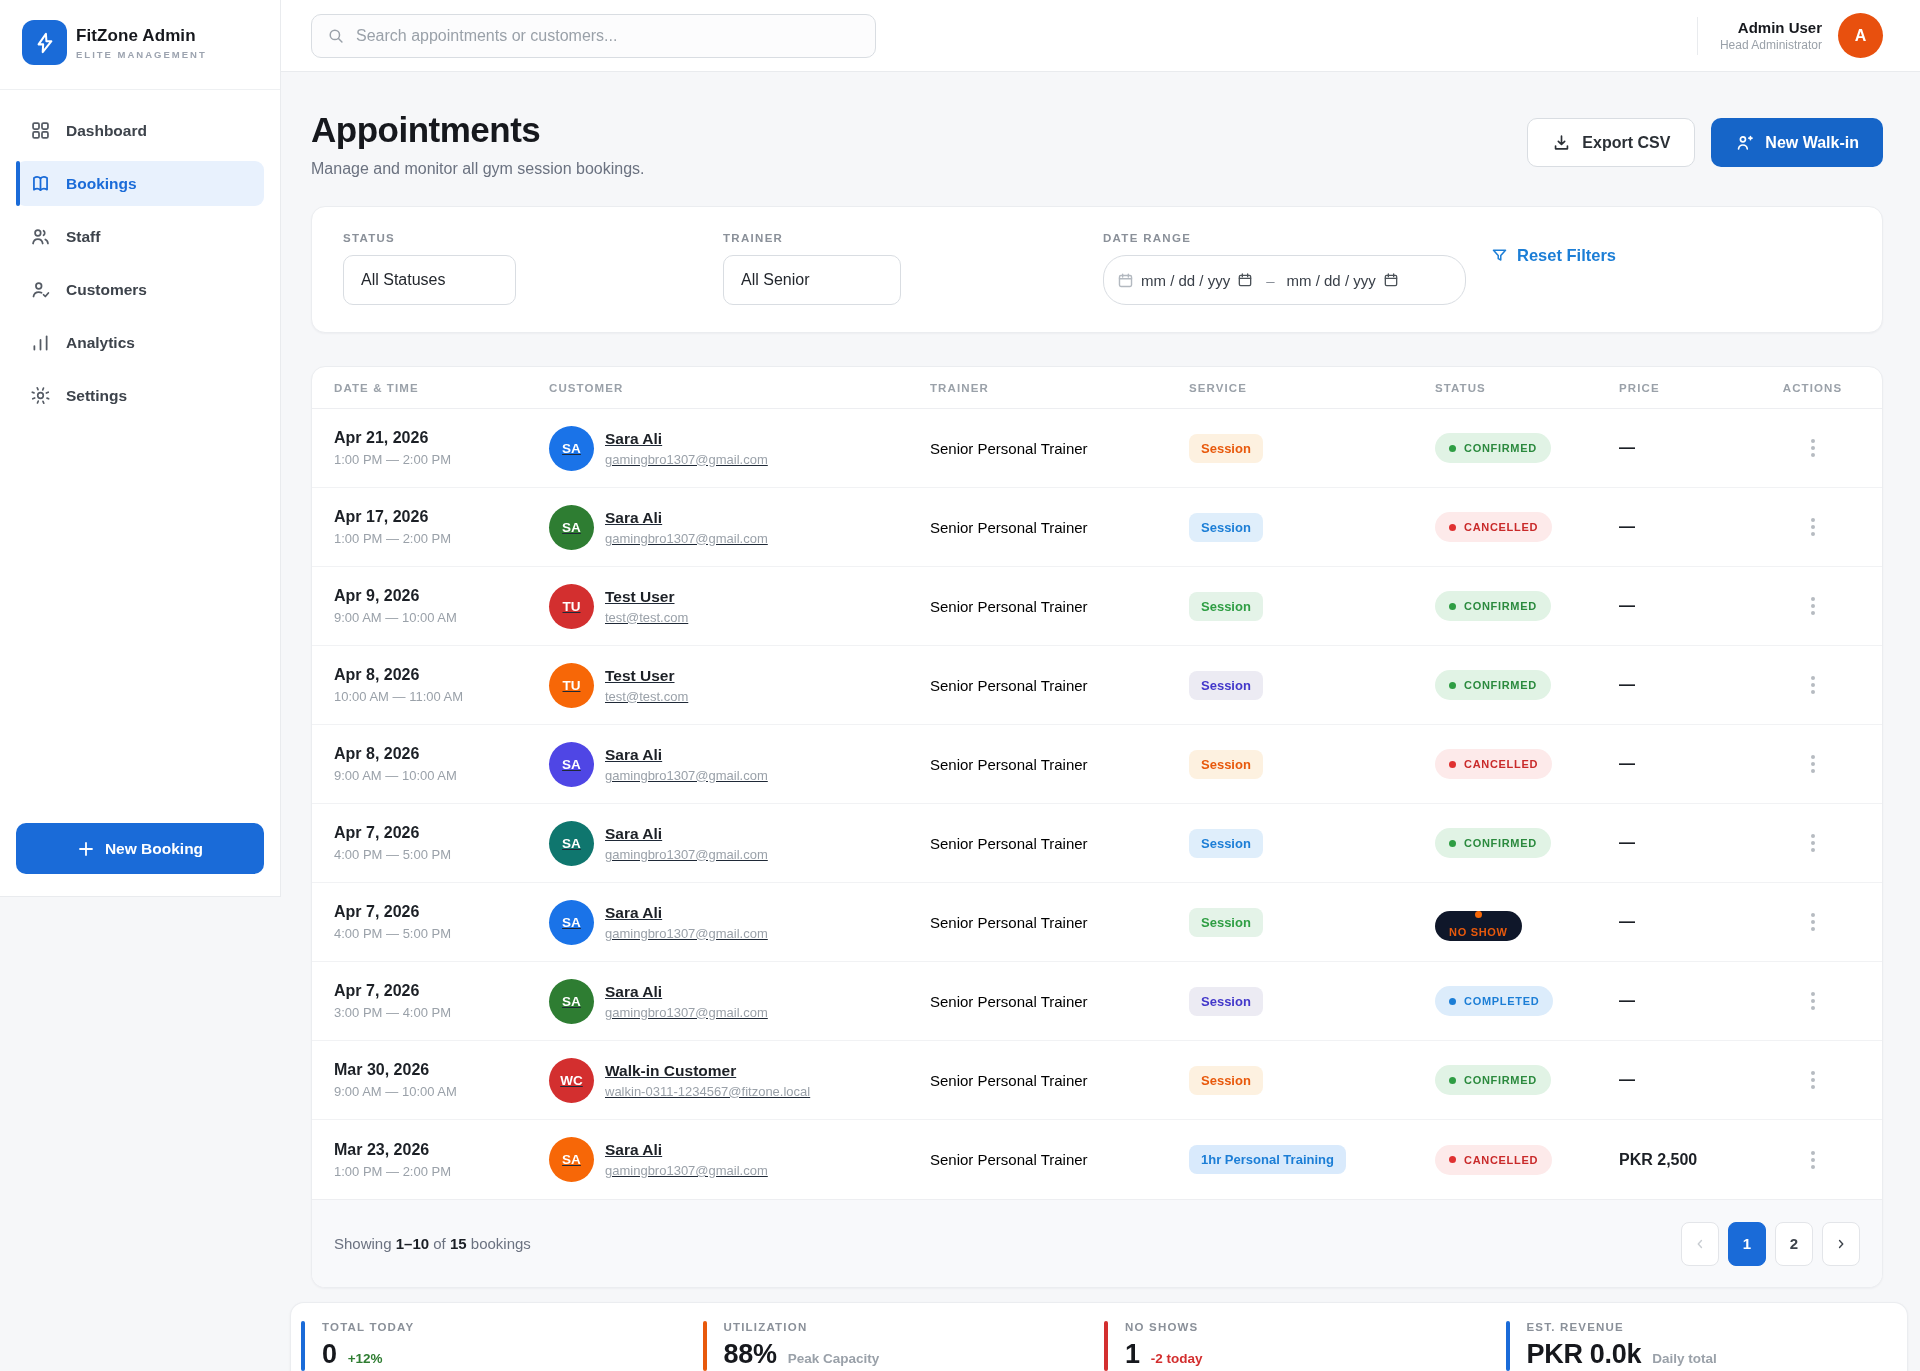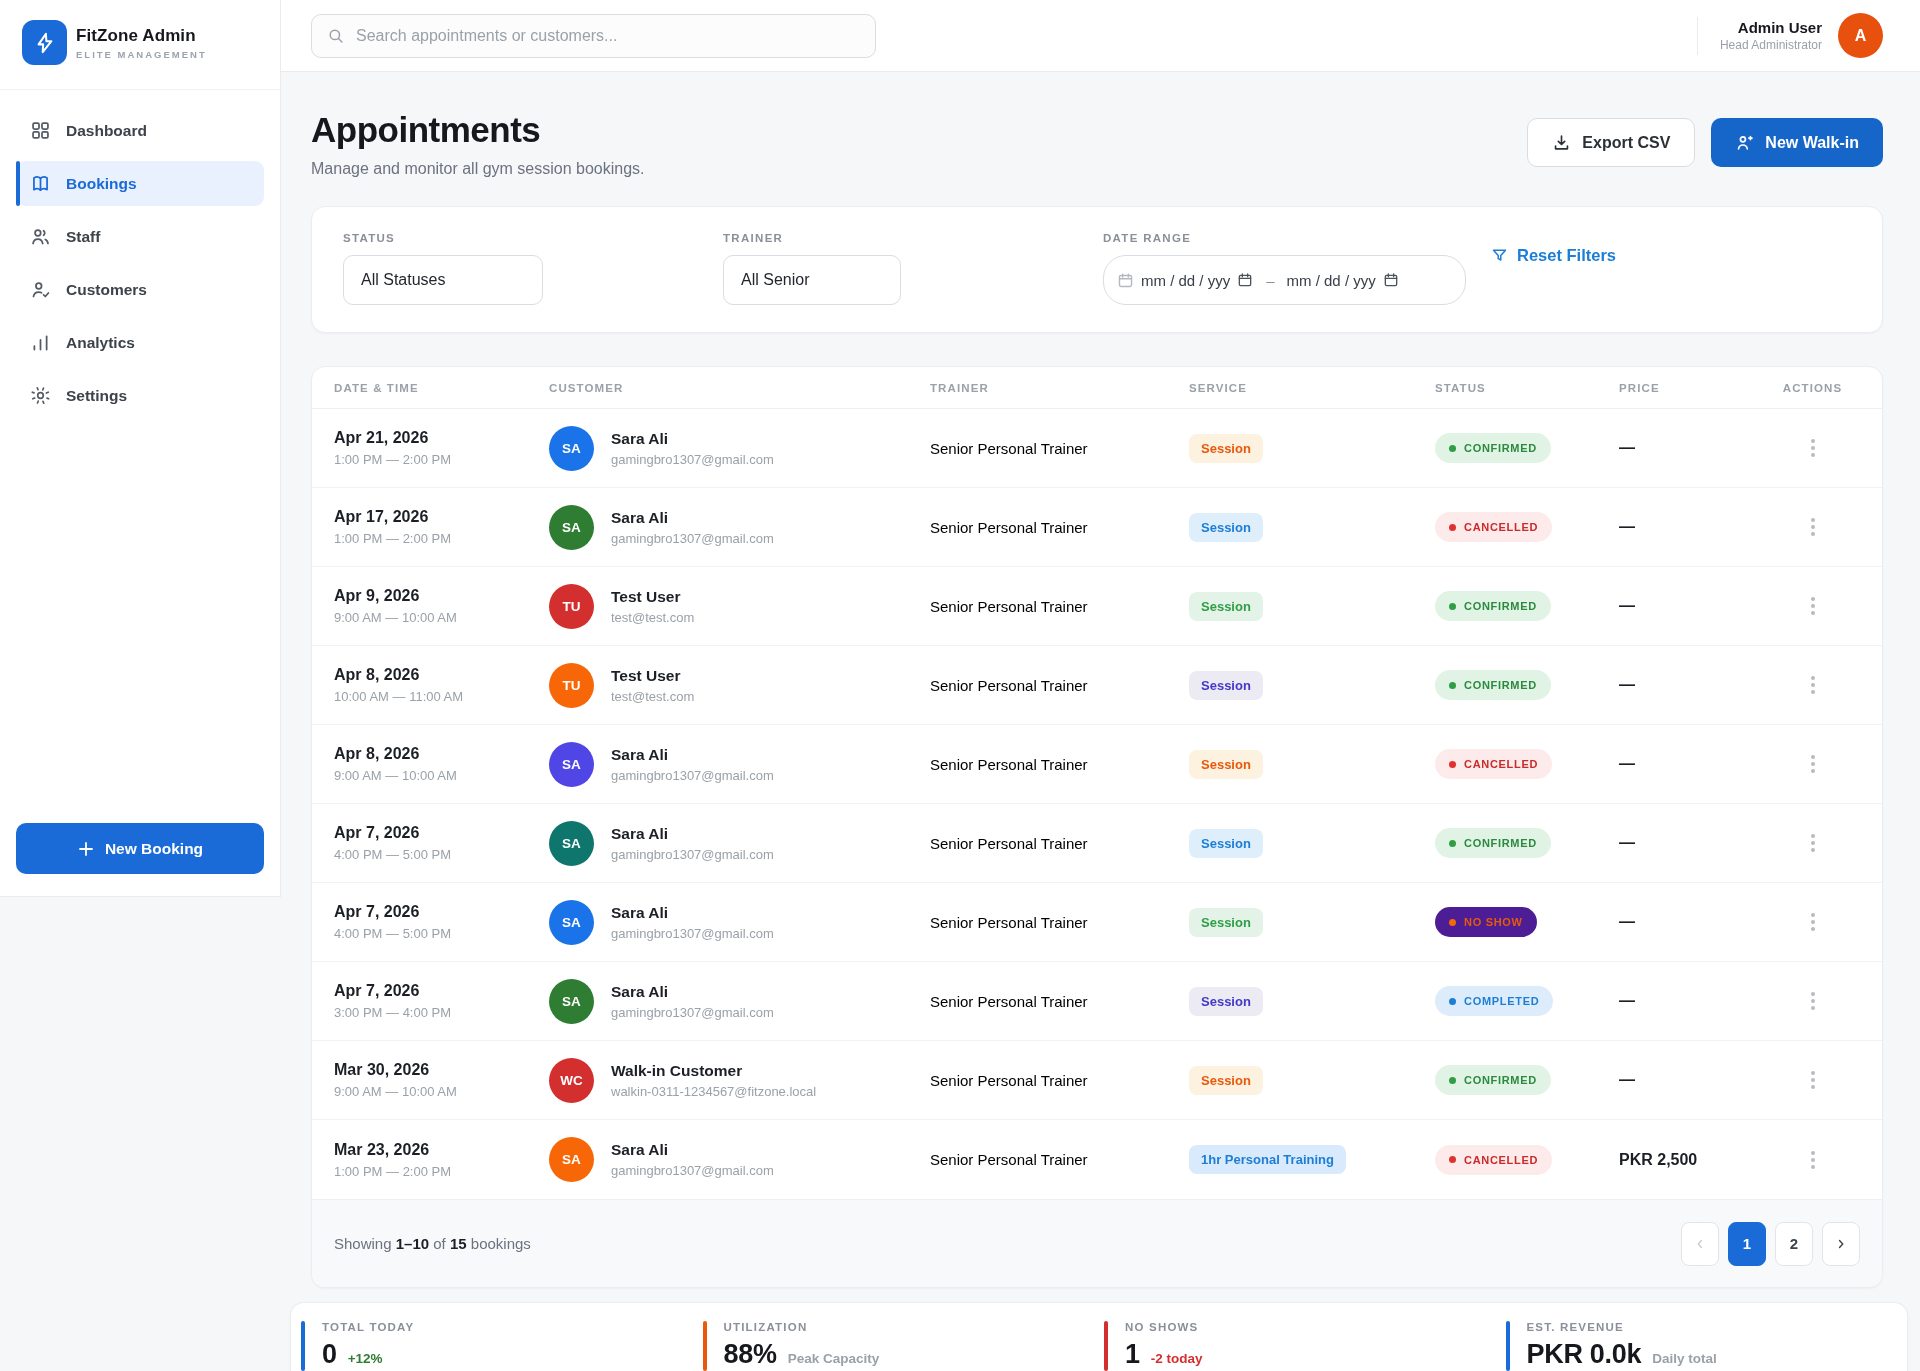--- a/index.html
+++ b/index.html
@@ -88,21 +88,21 @@
   .btn .bicon { width:19px; height:19px; display:flex; }
 
   
   .card { background:#fff; border:1px solid #ebedf0; border-radius:14px;
           box-shadow:0 1px 2px rgba(16,24,40,.04); }
   .filters { margin-top:28px; padding:25px 31px 27px 31px; display:flex; align-items:flex-start; }
   .fgroup { width:380px; }
   .fgroup.date { width:384px; }
   .flabel { font-size:11.5px; font-weight:700; color:#8a9099; letter-spacing:1.3px; margin-bottom:11px; }
   .fselect {
-    width:200px; height:50px; border:1px solid #d9dde2; border-radius:10px; background:#fff;
+    width:173px; height:50px; border:1px solid #d9dde2; border-radius:10px; background:#fff;
     display:flex; align-items:center; padding:0 17px; font-size:16px; color:#23272d; cursor:pointer;
   }
   .fselect.trainer { width:178px; }
   .date-box {
     width:363px; height:50px; border:1px solid #d9dde2; border-radius:23px; background:#fff;
     display:flex; align-items:center; padding:0 13px; gap:7px; color:#3a4049; font-size:15px;
   }
   .date-box .cicon { width:17px; height:17px; display:flex; flex:none; }
   .cicon.gray { color:#b3b9c0; }
   .cicon.dark { color:#4b5258; }
@@ -115,21 +115,21 @@
   .table-card { margin-top:33px; overflow:hidden; }
   .tgrid { display:grid; grid-template-columns:215px 381px 259px 246px 184px 146px 1fr;
            align-items:center; padding:0 22px; }
   .thead { height:42px; border-bottom:1px solid #edeef1; }
   .th { font-size:11.5px; font-weight:700; color:#9aa1a9; letter-spacing:1.1px; }
   .th.actions { text-align:center; }
   .trow { height:79px; border-bottom:1px solid #f1f2f4; }
   .trow:last-child { border-bottom:none; }
   .cell-date-1 { font-size:16px; font-weight:700; color:#1c2026; }
   .cell-date-2 { font-size:13px; color:#9aa1a9; margin-top:5px; }
-  .cust { display:flex; align-items:center; gap:17px; }
+  .cust { display:flex; align-items:center; gap:11px;text-decoration:underline; }
   .avatar { width:45px; height:45px; border-radius:50%; color:#fff; font-size:13.5px; font-weight:700;
             display:flex; align-items:center; justify-content:center; flex:none; }
   .cust-name { font-size:15.5px; font-weight:700; color:#1c2026; }
   .cust-email { font-size:13px; color:#9aa1a9; margin-top:4px; }
   .cell-trainer { font-size:15px; color:#000000; }
   .svc-badge { display:inline-block; font-size:13px; font-weight:700; padding:7px 12px; border-radius:8px; }
   .status-pill { display:inline-flex; align-items:center; gap:8px; height:30px; padding:0 14px;
                  border-radius:999px; font-size:11px; font-weight:700; letter-spacing:.7px; }
   .status-dot { width:7px; height:7px; border-radius:50%; }
   .cell-price { font-size:16px; font-weight:700; color:#1c2026; }
@@ -545,21 +545,21 @@
       <div>
         <div class="cust-name">Sara Ali</div>
         <div class="cust-email">gamingbro1307@gmail.com</div>
       </div>
     </div>
     <div class="cell-trainer">Senior Personal Trainer</div>
     <div>
       <span class="svc-badge" style="color: rgb(47, 158, 68); background: rgb(228, 243, 232);">Session</span>
     </div>
     <div>
-      <span class="status-pill" style="color: rgb(232, 89, 12); background: #4c1d95;">
+      <span class="status-pill" style="color: rgb(232, 89, 12); background: #0f172a; flex-direction: column;">
         <span class="status-dot" style="background: rgb(247, 103, 7);"></span>
         <span>NO SHOW</span>
       </span>
     </div>
     <div class="cell-price">—</div>
     <button class="kebab">
       <i></i>
             <i></i>
             <i></i>
     </button>

